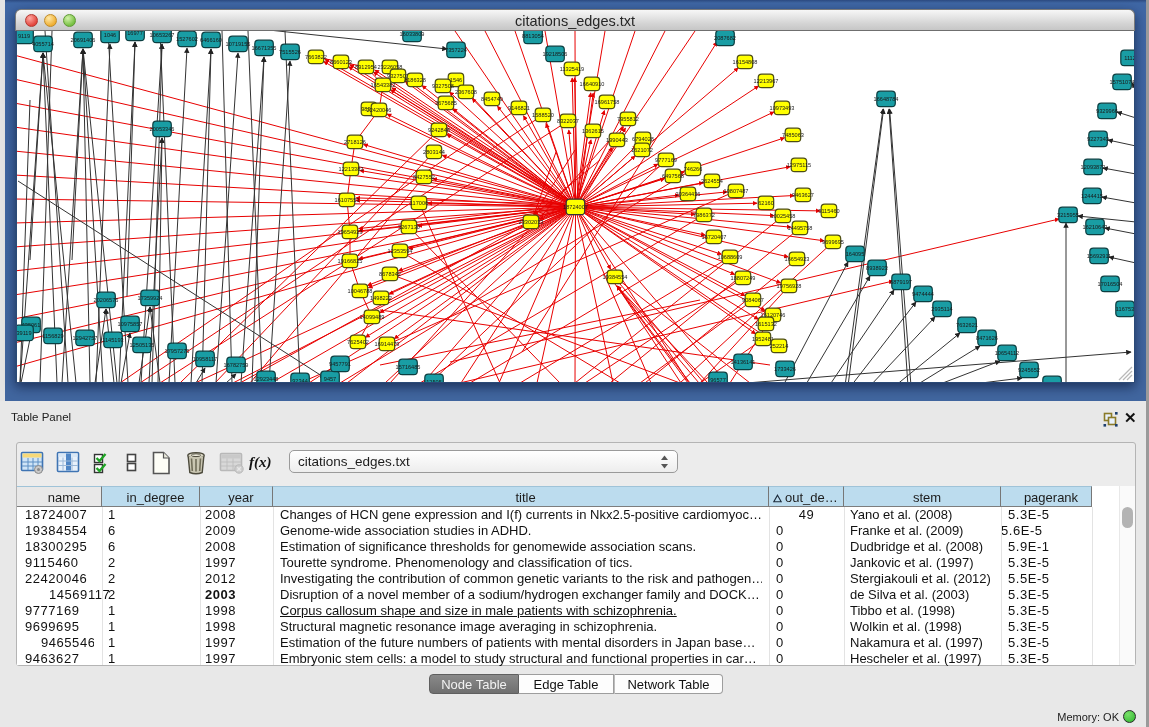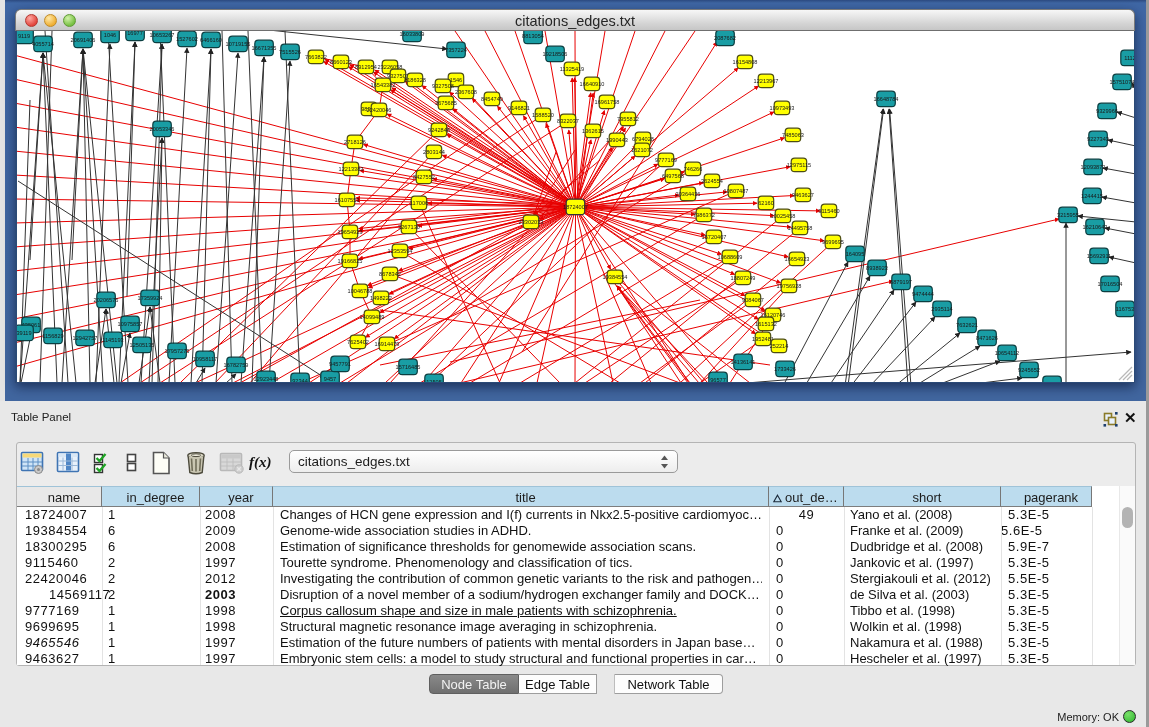--- a/index.html
+++ b/index.html
@@ -636,21 +636,21 @@
      </svg>
   </div>
   <div id="tablewhite"></div>
   <div class="hc" style="left:17px;width:85px;text-align:center;background:#e8e8e8;padding-left:10px">name</div>
 <div class="hc" style="left:102px;width:98px;text-align:center;background:#bcdcee;padding-left:10px">in_degree</div>
 <div class="hc" style="left:200px;width:73px;text-align:center;background:#bcdcee;padding-left:10px">year</div>
 <div class="hc" style="left:273px;width:496px;text-align:center;background:#bcdcee;padding-left:10px">title</div>
 <div class="hc" style="left:769px;width:75px;text-align:left;background:#bcdcee;padding-left:4px"><span style="display:inline-block;vertical-align:-1px;margin-right:3px"><svg width="9" height="9" viewBox="0 0 9 9">
           <path d="M4.5 1.2 L8.2 7.8 H0.8 Z" fill="none" stroke="#1b2a3a" stroke-width="1.1"></path>
         </svg></span>out_de…</div>
-<div class="hc" style="left:844px;width:157px;text-align:center;background:#bcdcee;padding-left:10px">short</div>
+<div class="hc" style="left:844px;width:157px;text-align:center;background:#bcdcee;padding-left:10px">stem</div>
 <div class="hc" style="left:1001px;width:91px;text-align:center;background:#bcdcee;padding-left:10px">pagerank</div>
 <div class="dc" style="left:17px;top:507px;width:77px;padding-left:8px;letter-spacing:0.55px;">18724007</div>
 <div class="dc" style="left:102px;top:507px;width:92px;padding-left:6px;letter-spacing:0.55px;">1</div>
 <div class="dc" style="left:200px;top:507px;width:68px;padding-left:5px;letter-spacing:0.55px;">2008</div>
 <div class="dc" style="left:273px;top:507px;width:489px;padding-left:7px;">Changes of HCN gene expression and I(f) currents in Nkx2.5-positive cardiomyoc…</div>
 <div class="dc" style="left:769px;top:507px;width:68px;padding-left:7px;letter-spacing:0.55px;text-align:center;">49</div>
 <div class="dc" style="left:844px;top:507px;width:151px;padding-left:6px;">Yano et al. (2008)</div>
 <div class="dc" style="left:1001px;top:507px;width:84px;padding-left:7px;letter-spacing:0.55px;">5.3E-5</div>
 <div class="dc" style="left:17px;top:523px;width:77px;padding-left:8px;letter-spacing:0.55px;">19384554</div>
 <div class="dc" style="left:102px;top:523px;width:92px;padding-left:6px;letter-spacing:0.55px;">6</div>
@@ -658,21 +658,21 @@
 <div class="dc" style="left:273px;top:523px;width:489px;padding-left:7px;">Genome-wide association studies in ADHD.</div>
 <div class="dc" style="left:769px;top:523px;width:68px;padding-left:7px;letter-spacing:0.55px;">0</div>
 <div class="dc" style="left:844px;top:523px;width:151px;padding-left:6px;">Franke et al. (2009)</div>
 <div class="dc" style="left:1001px;top:523px;width:84px;letter-spacing:0.55px;">5.6E-5</div>
 <div class="dc" style="left:17px;top:539px;width:77px;padding-left:8px;letter-spacing:0.55px;">18300295</div>
 <div class="dc" style="left:102px;top:539px;width:92px;padding-left:6px;letter-spacing:0.55px;">6</div>
 <div class="dc" style="left:200px;top:539px;width:68px;padding-left:5px;letter-spacing:0.55px;">2008</div>
 <div class="dc" style="left:273px;top:539px;width:489px;padding-left:7px;">Estimation of significance thresholds for genomewide association scans.</div>
 <div class="dc" style="left:769px;top:539px;width:68px;padding-left:7px;letter-spacing:0.55px;">0</div>
 <div class="dc" style="left:844px;top:539px;width:151px;padding-left:6px;">Dudbridge et al. (2008)</div>
-<div class="dc" style="left:1001px;top:539px;width:84px;padding-left:7px;letter-spacing:0.55px;">5.9E-7</div>
+<div class="dc" style="left:1001px;top:539px;width:84px;padding-left:7px;letter-spacing:0.55px;">5.9E-1</div>
 <div class="dc" style="left:17px;top:555px;width:77px;padding-left:8px;letter-spacing:0.55px;">9115460</div>
 <div class="dc" style="left:102px;top:555px;width:92px;padding-left:6px;letter-spacing:0.55px;">2</div>
 <div class="dc" style="left:200px;top:555px;width:68px;padding-left:5px;letter-spacing:0.55px;">1997</div>
 <div class="dc" style="left:273px;top:555px;width:489px;padding-left:7px;">Tourette syndrome. Phenomenology and classification of tics.</div>
 <div class="dc" style="left:769px;top:555px;width:68px;padding-left:7px;letter-spacing:0.55px;">0</div>
 <div class="dc" style="left:844px;top:555px;width:151px;padding-left:6px;">Jankovic et al. (1997)</div>
 <div class="dc" style="left:1001px;top:555px;width:84px;padding-left:7px;letter-spacing:0.55px;">5.3E-5</div>
 <div class="dc" style="left:17px;top:571px;width:77px;padding-left:8px;letter-spacing:0.55px;">22420046</div>
 <div class="dc" style="left:102px;top:571px;width:92px;padding-left:6px;letter-spacing:0.55px;">2</div>
 <div class="dc" style="left:200px;top:571px;width:68px;padding-left:5px;letter-spacing:0.55px;">2012</div>
@@ -694,42 +694,42 @@
 <div class="dc" style="left:769px;top:603px;width:68px;padding-left:7px;letter-spacing:0.55px;">0</div>
 <div class="dc" style="left:844px;top:603px;width:151px;padding-left:6px;">Tibbo et al. (1998)</div>
 <div class="dc" style="left:1001px;top:603px;width:84px;padding-left:7px;letter-spacing:0.55px;">5.3E-5</div>
 <div class="dc" style="left:17px;top:619px;width:77px;padding-left:8px;letter-spacing:0.55px;">9699695</div>
 <div class="dc" style="left:102px;top:619px;width:92px;padding-left:6px;letter-spacing:0.55px;">1</div>
 <div class="dc" style="left:200px;top:619px;width:68px;padding-left:5px;letter-spacing:0.55px;">1998</div>
 <div class="dc" style="left:273px;top:619px;width:489px;padding-left:7px;">Structural magnetic resonance image averaging in schizophrenia.</div>
 <div class="dc" style="left:769px;top:619px;width:68px;padding-left:7px;letter-spacing:0.55px;">0</div>
 <div class="dc" style="left:844px;top:619px;width:151px;padding-left:6px;">Wolkin et al. (1998)</div>
 <div class="dc" style="left:1001px;top:619px;width:84px;padding-left:7px;letter-spacing:0.55px;">5.3E-5</div>
-<div class="dc" style="left:17px;top:635px;width:77px;padding-left:8px;letter-spacing:0.55px;font-style:italic;">9465546</div>
+<div class="dc" style="left:17px;top:635px;width:77px;padding-left:24px;letter-spacing:0.55px;">9465546</div>
 <div class="dc" style="left:102px;top:635px;width:92px;padding-left:6px;letter-spacing:0.55px;">1</div>
 <div class="dc" style="left:200px;top:635px;width:68px;padding-left:5px;letter-spacing:0.55px;">1997</div>
 <div class="dc" style="left:273px;top:635px;width:489px;padding-left:7px;">Estimation of the future numbers of patients with mental disorders in Japan base…</div>
 <div class="dc" style="left:769px;top:635px;width:68px;padding-left:7px;letter-spacing:0.55px;">0</div>
-<div class="dc" style="left:844px;top:635px;width:151px;padding-left:6px;">Nakamura et al. (1988)</div>
+<div class="dc" style="left:844px;top:635px;width:151px;padding-left:6px;">Nakamura et al. (1997)</div>
 <div class="dc" style="left:1001px;top:635px;width:84px;padding-left:7px;letter-spacing:0.55px;">5.3E-5</div>
 <div class="dc" style="left:17px;top:651px;width:77px;padding-left:8px;letter-spacing:0.55px;">9463627</div>
 <div class="dc" style="left:102px;top:651px;width:92px;padding-left:6px;letter-spacing:0.55px;">1</div>
 <div class="dc" style="left:200px;top:651px;width:68px;padding-left:5px;letter-spacing:0.55px;">1997</div>
 <div class="dc" style="left:273px;top:651px;width:489px;padding-left:7px;">Embryonic stem cells: a model to study structural and functional properties in car…</div>
 <div class="dc" style="left:769px;top:651px;width:68px;padding-left:7px;letter-spacing:0.55px;">0</div>
 <div class="dc" style="left:844px;top:651px;width:151px;padding-left:6px;">Hescheler et al. (1997)</div>
 <div class="dc" style="left:1001px;top:651px;width:84px;padding-left:7px;letter-spacing:0.55px;">5.3E-5</div>
   <div class="vline" style="left:102px"></div>
   <div class="vline" style="left:200px"></div>
   <div class="vline" style="left:273px"></div>
   <div class="vline" style="left:769px"></div>
   <div class="vline" style="left:844px"></div>
   <div class="vline" style="left:1001px"></div>
   <div class="vline" style="left:1092px"></div>
   <div id="sbar"></div>
   <div id="thumb"></div>
   <div class="tbtn" style="left:429px;width:90px;border-radius:4px 0 0 4px;background:linear-gradient(#8a8a8a,#6f6f6f);color:#f2f2f2;border-color:#5f5f5f;">Node Table</div>
-  <div class="tbtn" style="left:519px;width:78px;border-left:none;">Edge Table</div>
+  <div class="tbtn" style="left:519px;width:95px;border-left:none;">Edge Table</div>
   <div class="tbtn" style="left:614px;width:109px;border-left:1px solid #bdbdbd;border-radius:0 4px 4px 0;">Network Table</div>
   <div id="mem">Memory: OK</div>
   <div id="memdot"></div>
   <div id="rstrip"></div>
 </div>
 
 </body></html>

